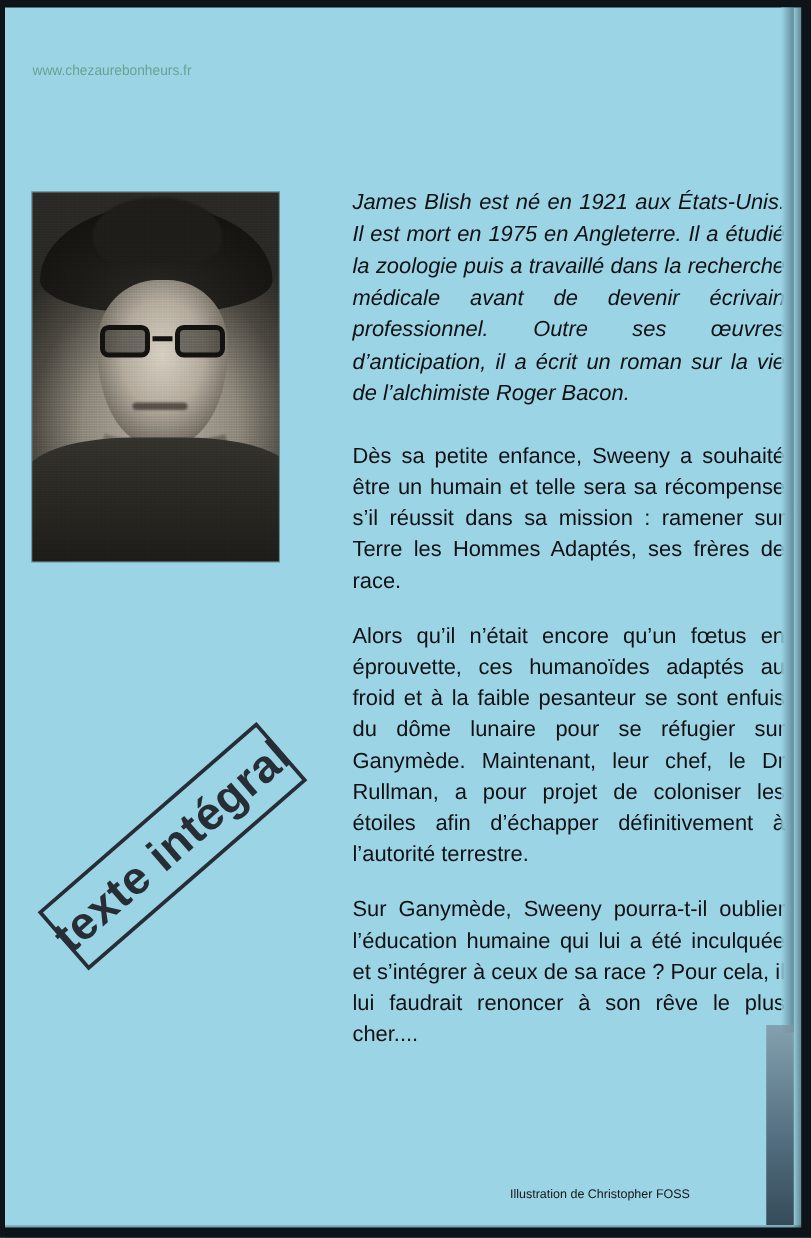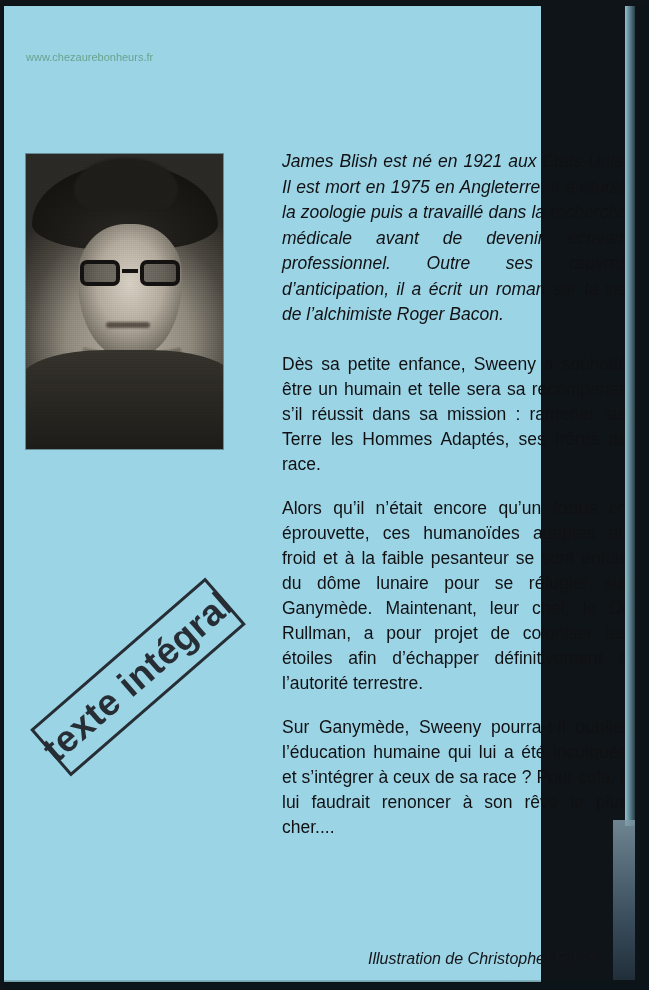--- a/index.html
+++ b/index.html
@@ -17,21 +17,21 @@
     position: relative;
     width: 649px;
     height: 990px;
     background: #0e1418;
   }
   
   .cover {
     position: absolute;
     left: 4px;
     top: 6px;
-    width: 537px;
+    width: 637px;
     height: 976px;
     background: #9bd4e4;
     box-shadow: 0 0 0 1px rgba(0,0,0,0.15);
   }
   
   .right-edge {
     position: absolute;
     right: 0px;
     top: 6px;
     width: 14px;
@@ -234,24 +234,23 @@
     hyphens: manual;
   }
   .blurb p.bio {
     font-style: italic;
     font-size: 17.5px;
     line-height: 25.5px;
     margin-bottom: 24px;
   }
   .credit {
     position: absolute;
-    left: 364px;
+    left: 404px;
     top: 944px;
-    font-size: 16px;
-    font-style: italic;
+    font-size: 10px;
     color: #15151a;
     white-space: nowrap;
   }
   
   .sliver {
     position: absolute;
     right: 14px;
     top: 820px;
     width: 22px;
     height: 160px;

